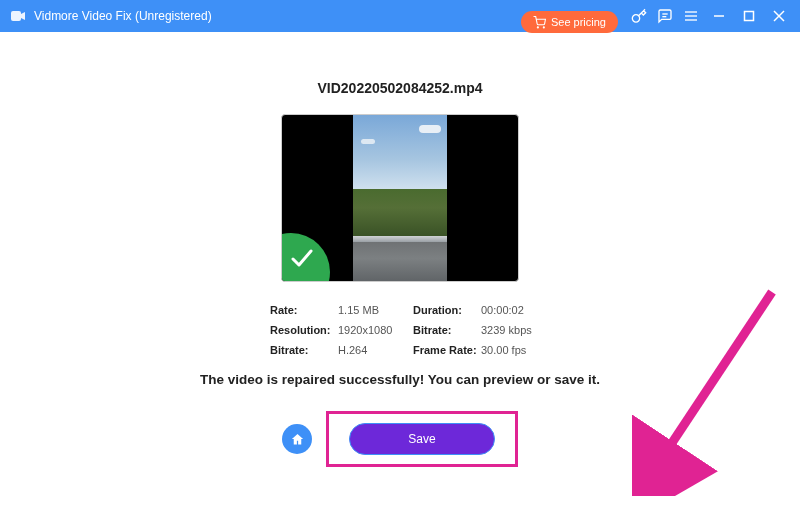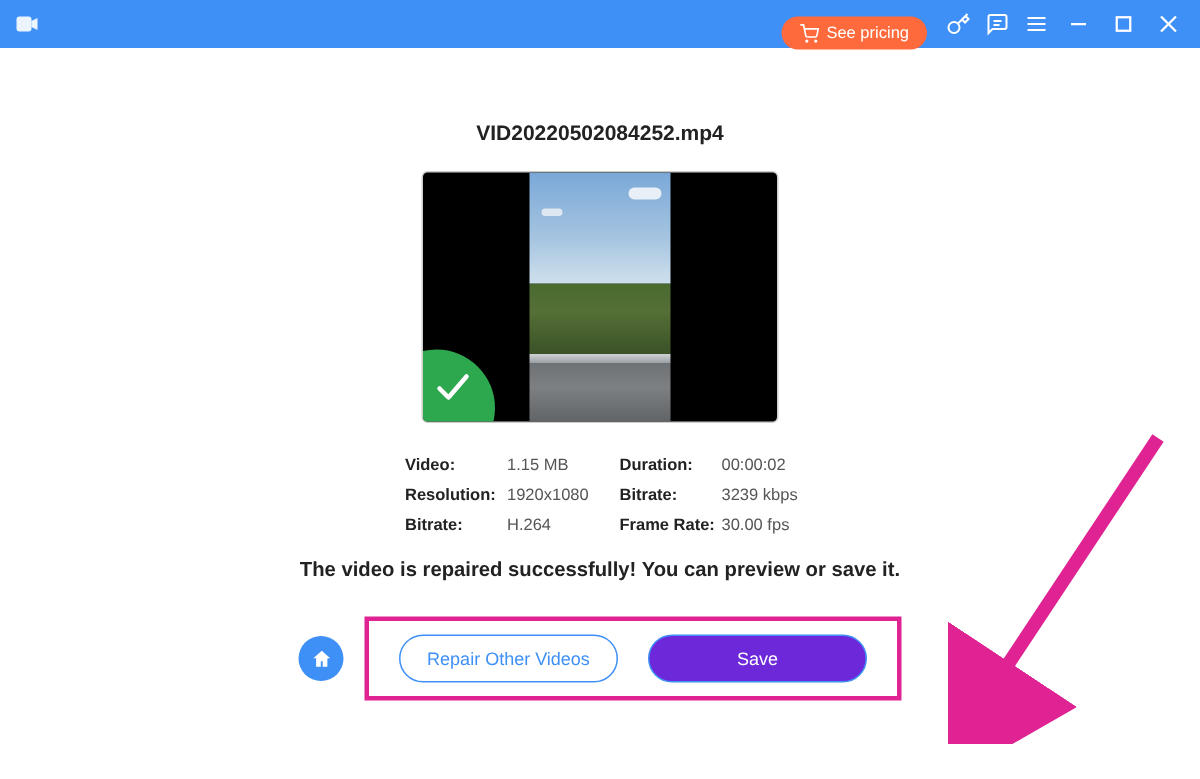--- a/index.html
+++ b/index.html
@@ -154,20 +154,21 @@
 </head>
 <body>
 
 <div class="titlebar">
   <span class="logo">
     <svg width="16" height="16" viewBox="0 0 16 16">
         <rect x="1" y="3" width="10" height="10" rx="2" fill="#fff" opacity="0.9"></rect>
         <path d="M11 6 L15 4 L15 12 L11 10 Z" fill="#fff" opacity="0.9"></path>
       </svg>
   </span>
+  <span class="title">Vidmore Video Fix (Unregistered)</span>
   <span class="spacer"></span>
   <div class="pricing">
     <svg width="13" height="13" viewBox="0 0 24 24" fill="none" stroke="#fff" stroke-width="2">
         <circle cx="9" cy="21" r="1"></circle>
         <circle cx="20" cy="21" r="1"></circle>
         <path d="M1 1h4l2.7 13.4a2 2 0 0 0 2 1.6h9.7a2 2 0 0 0 2-1.6L23 6H6"></path>
       </svg>
     <span>See pricing</span>
   </div>
   <div class="iconbtn">
@@ -222,21 +223,21 @@
       <div class="road"></div>
     </div>
     <div class="success-badge">
       <svg width="24" height="24" viewBox="0 0 24 24" fill="none" stroke="#fff" stroke-width="3" stroke-linecap="round" stroke-linejoin="round">
           <polyline points="3 12 9 18 21 4"></polyline>
         </svg>
     </div>
   </div>
 
   <div class="meta">
-    <span class="label">Video:</span>
+    <span class="label">Rate:</span>
     <span class="val">1.15 MB</span>
     <span class="label">Duration:</span>
     <span class="val">00:00:02</span>
 
     <span class="label">Resolution:</span>
     <span class="val">1920x1080</span>
     <span class="label">Bitrate:</span>
     <span class="val">3239 kbps</span>
 
     <span class="label">Bitrate:</span>
@@ -247,23 +248,20 @@
 
   <div class="success-msg">The video is repaired successfully! You can preview or save it.</div>
 
   <div class="actions-wrap">
     <div class="home-btn">
       <svg width="15" height="15" viewBox="0 0 24 24" fill="#fff">
           <path d="M12 3l9 8h-3v9h-5v-6H11v6H6v-9H3z"></path>
         </svg>
     </div>
     <div class="actions">
-      <div class="btn btn-outline">
-        <span>Repair Other Videos</span>
-      </div>
       <div class="btn btn-fill">
         <span>Save</span>
       </div>
     </div>
   </div>
 
   <svg class="arrow" width="150" height="210" viewBox="0 0 150 210">
     <defs>
       <marker id="ah" markerWidth="12" markerHeight="12" refX="3" refY="6" orient="auto">
         <path d="M0,0 L12,6 L0,12 Z" fill="#e02393"></path>

